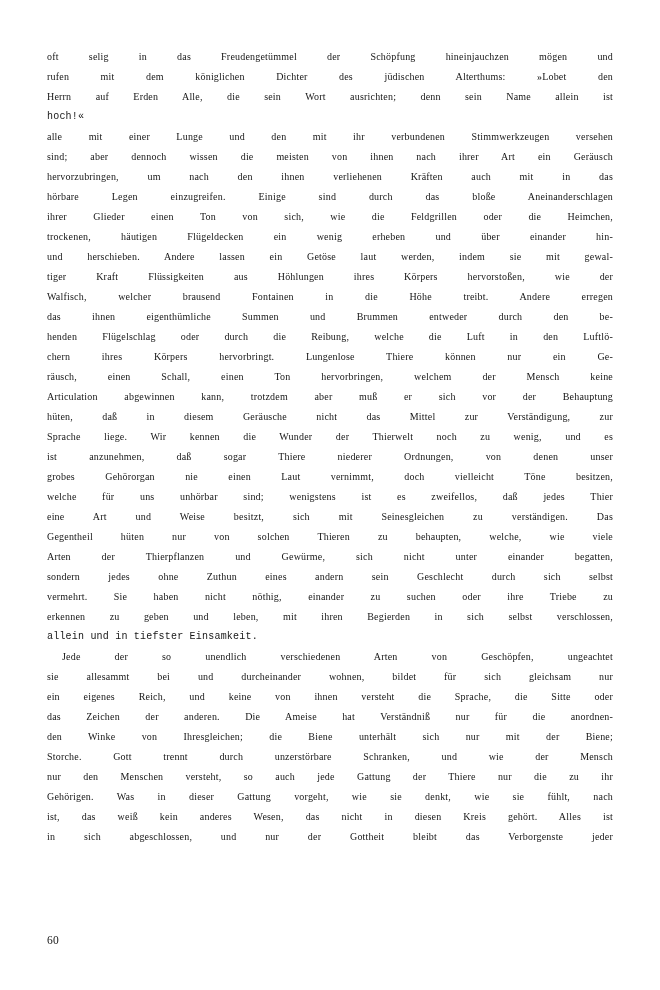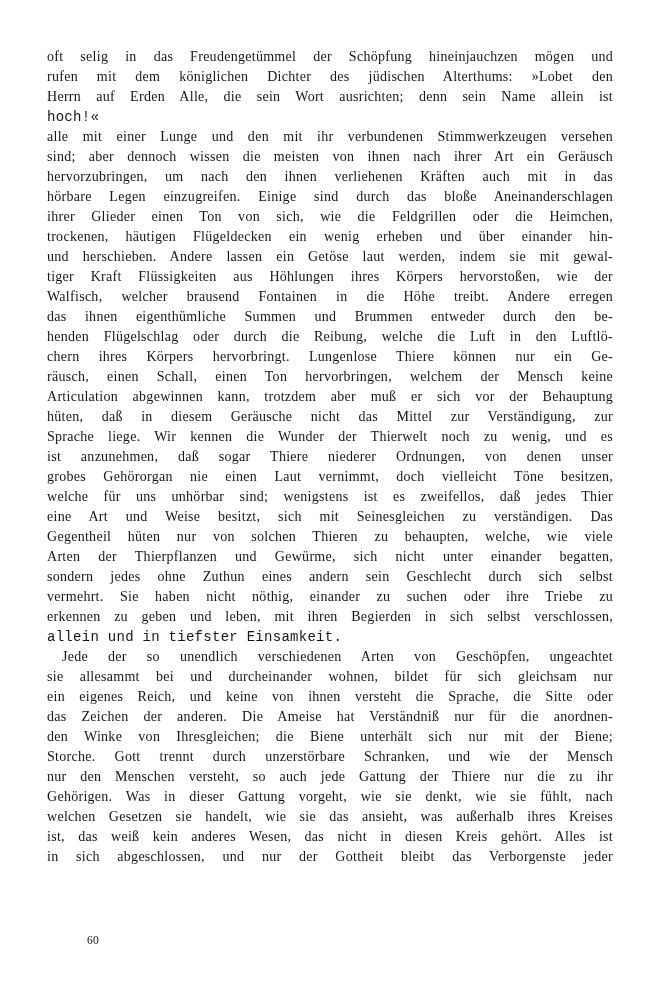--- a/index.html
+++ b/index.html
@@ -16,21 +16,21 @@
     font-family: "Liberation Serif", serif;
     color: #161616;
   }
   .text {
     position: absolute;
     left: 47px;
     top: 47px;
     width: 566px;
   }
   .line {
-    font-size: 14px;
+    font-size: 10px;
     line-height: 20px;
     height: 20px;
     text-align: justify;
     text-align-last: justify;
     letter-spacing: 0.02em;
     white-space: normal;
     overflow: visible;
   }
   .line.endline {
     text-align-last: left;
@@ -40,21 +40,20 @@
     text-indent: 15px;
   }
   .pagenum {
     position: absolute;
     left: 47px;
     top: 932px;
     font-size: 11.5px;
     line-height: 16px;
     letter-spacing: 0.03em;
     color: #161616;
-    margin-left: 40px;
   }
 </style>
 </head>
 <body>
 
 <div class="page">
   <div class="text">
       <div class="line">oft selig in das Freudengetümmel der Schöpfung hineinjauchzen mögen und</div>
       <div class="line">rufen mit dem königlichen Dichter des jüdischen Alterthums: »Lobet den</div>
       <div class="line">Herrn auf Erden Alle, die sein Wort ausrichten; denn sein Name allein ist</div>
@@ -86,18 +85,17 @@
       <div class="line">erkennen zu geben und leben, mit ihren Begierden in sich selbst verschlossen,</div>
       <div class="line endline">allein und in tiefster Einsamkeit.</div>
       <div class="line indent">Jede der so unendlich verschiedenen Arten von Geschöpfen, ungeachtet</div>
       <div class="line">sie allesammt bei und durcheinander wohnen, bildet für sich gleichsam nur</div>
       <div class="line">ein eigenes Reich, und keine von ihnen versteht die Sprache, die Sitte oder</div>
       <div class="line">das Zeichen der anderen. Die Ameise hat Verständniß nur für die anordnen-</div>
       <div class="line">den Winke von Ihresgleichen; die Biene unterhält sich nur mit der Biene;</div>
       <div class="line">Storche. Gott trennt durch unzerstörbare Schranken, und wie der Mensch</div>
       <div class="line">nur den Menschen versteht, so auch jede Gattung der Thiere nur die zu ihr</div>
       <div class="line">Gehörigen. Was in dieser Gattung vorgeht, wie sie denkt, wie sie fühlt, nach</div>
-      <div class="line">welchen Gesetzen sie handelt, wie sie das ansieht, was außerhalb ihres Kreises</div>
       <div class="line">ist, das weiß kein anderes Wesen, das nicht in diesen Kreis gehört. Alles ist</div>
       <div class="line">in sich abgeschlossen, und nur der Gottheit bleibt das Verborgenste jeder</div>
     </div>
   <div class="pagenum">60</div>
 </div>
 
 </body></html>

